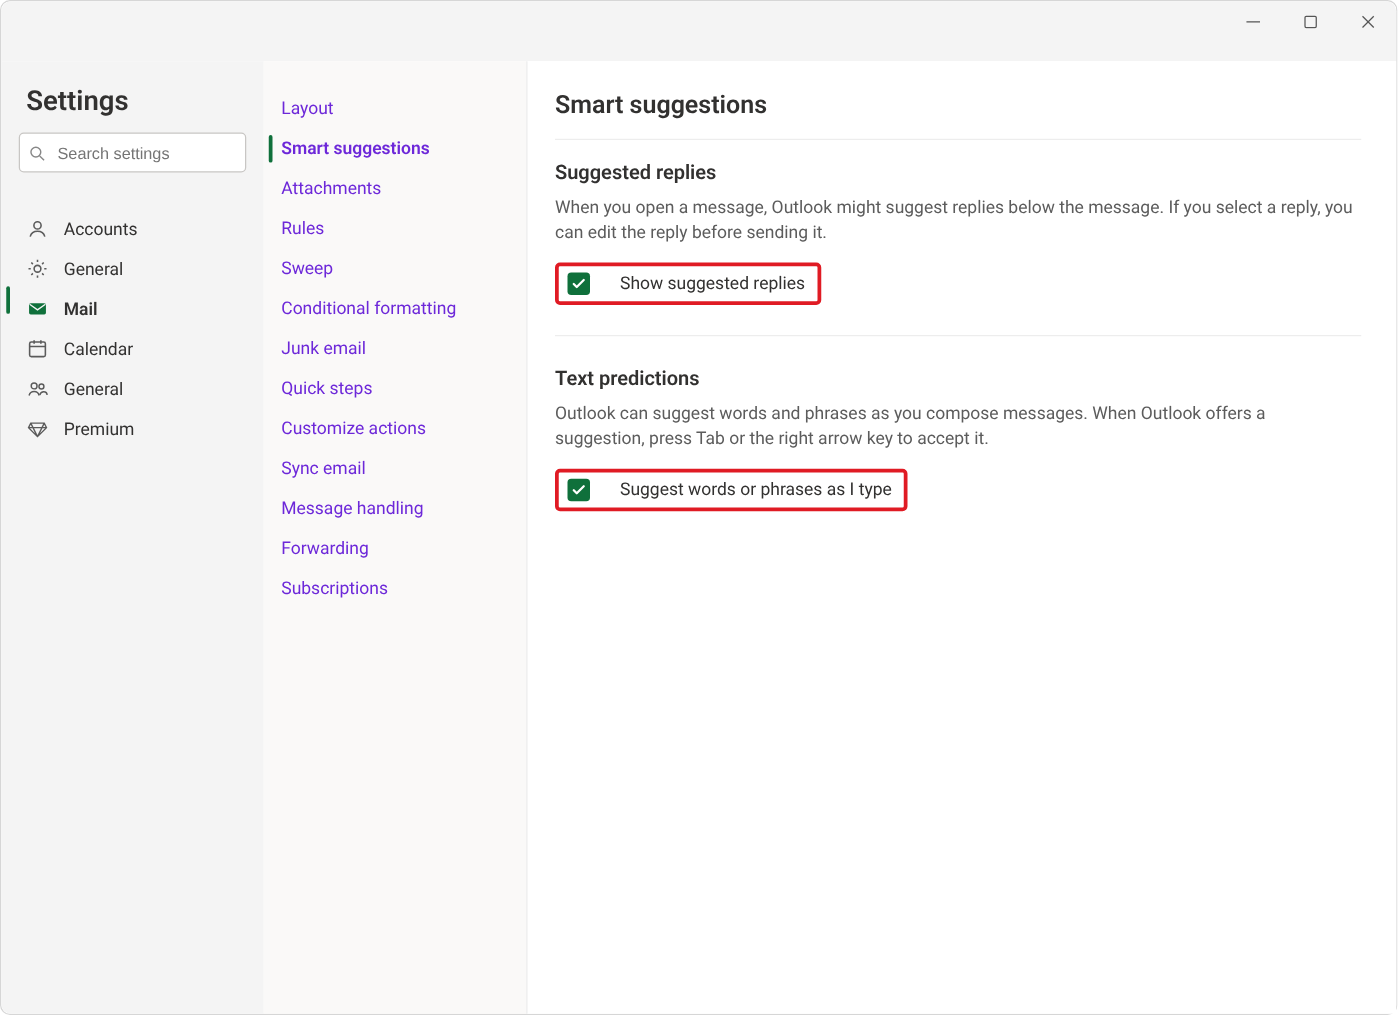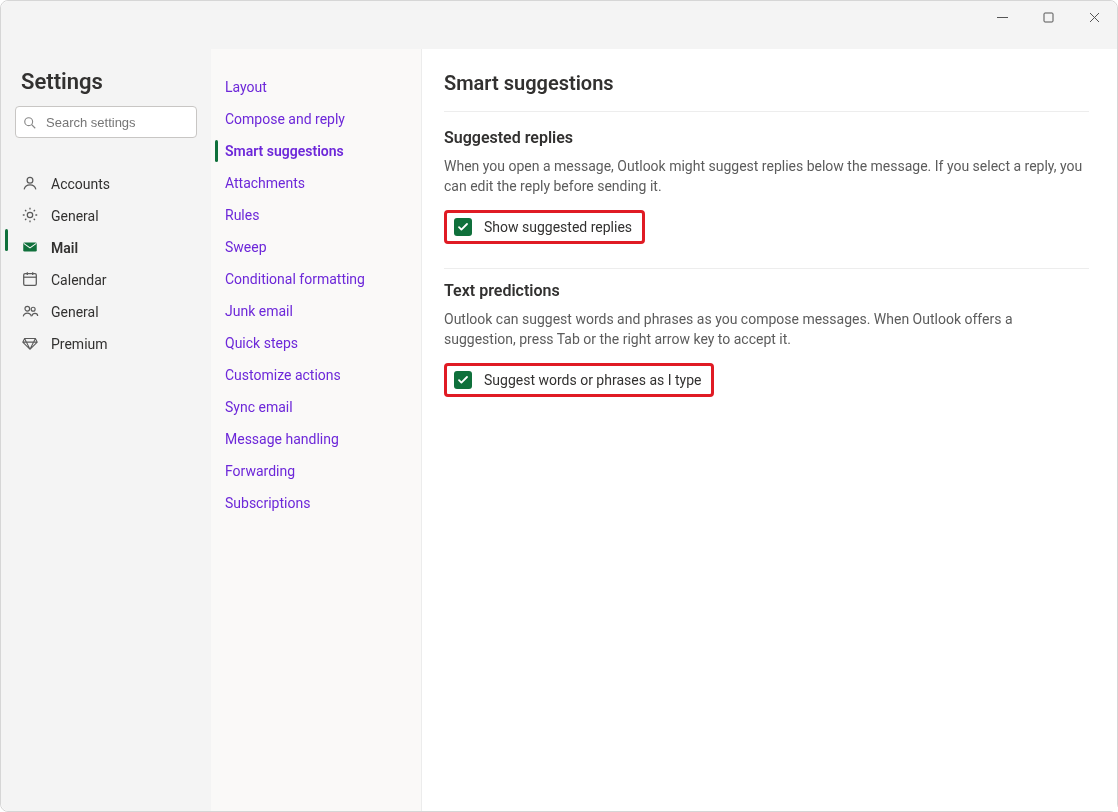--- a/index.html
+++ b/index.html
@@ -145,38 +145,38 @@
     font-weight: 600;
     margin: 0 0 16px 0;
     padding-bottom: 16px;
     border-bottom: 1px solid #ededed;
   }
   .section {
     padding-bottom: 24px;
   }
   .section.divider {
     border-bottom: 1px solid #ededed;
-    margin-bottom: 12px;
+    margin-bottom: 24px;
   }
   .section-title {
     font-size: 16px;
     font-weight: 600;
     margin: 0 0 10px 0;
   }
   .section-desc {
     font-size: 14px;
     color: #5c5c5c;
     line-height: 1.4;
     margin: 0 0 14px 0;
     max-width: 640px;
   }
   .check-row {
     display: inline-flex;
     align-items: center;
-    gap: 12px;
+    gap: 24px;
     padding: 5px 10px 5px 7px;
   }
   .check-row.highlighted {
     border: 3px solid #e01b24;
     border-radius: 4px;
   }
   .checkbox {
     width: 18px; height: 18px;
     border-radius: 3px;
     background: #0f703b;
@@ -285,23 +285,20 @@
           </span>
           <span>Premium</span>
         </div>
       </div>
     </div>
 
     <div class="col-mid">
       <div class="nav2-item">
           <span>Layout</span>
         </div>
-      <div class="nav2-item">
-          <span>Compose and reply</span>
-        </div>
       <div class="nav2-item selected">
           <span>Smart suggestions</span>
         </div>
       <div class="nav2-item">
           <span>Attachments</span>
         </div>
       <div class="nav2-item">
           <span>Rules</span>
         </div>
       <div class="nav2-item">

